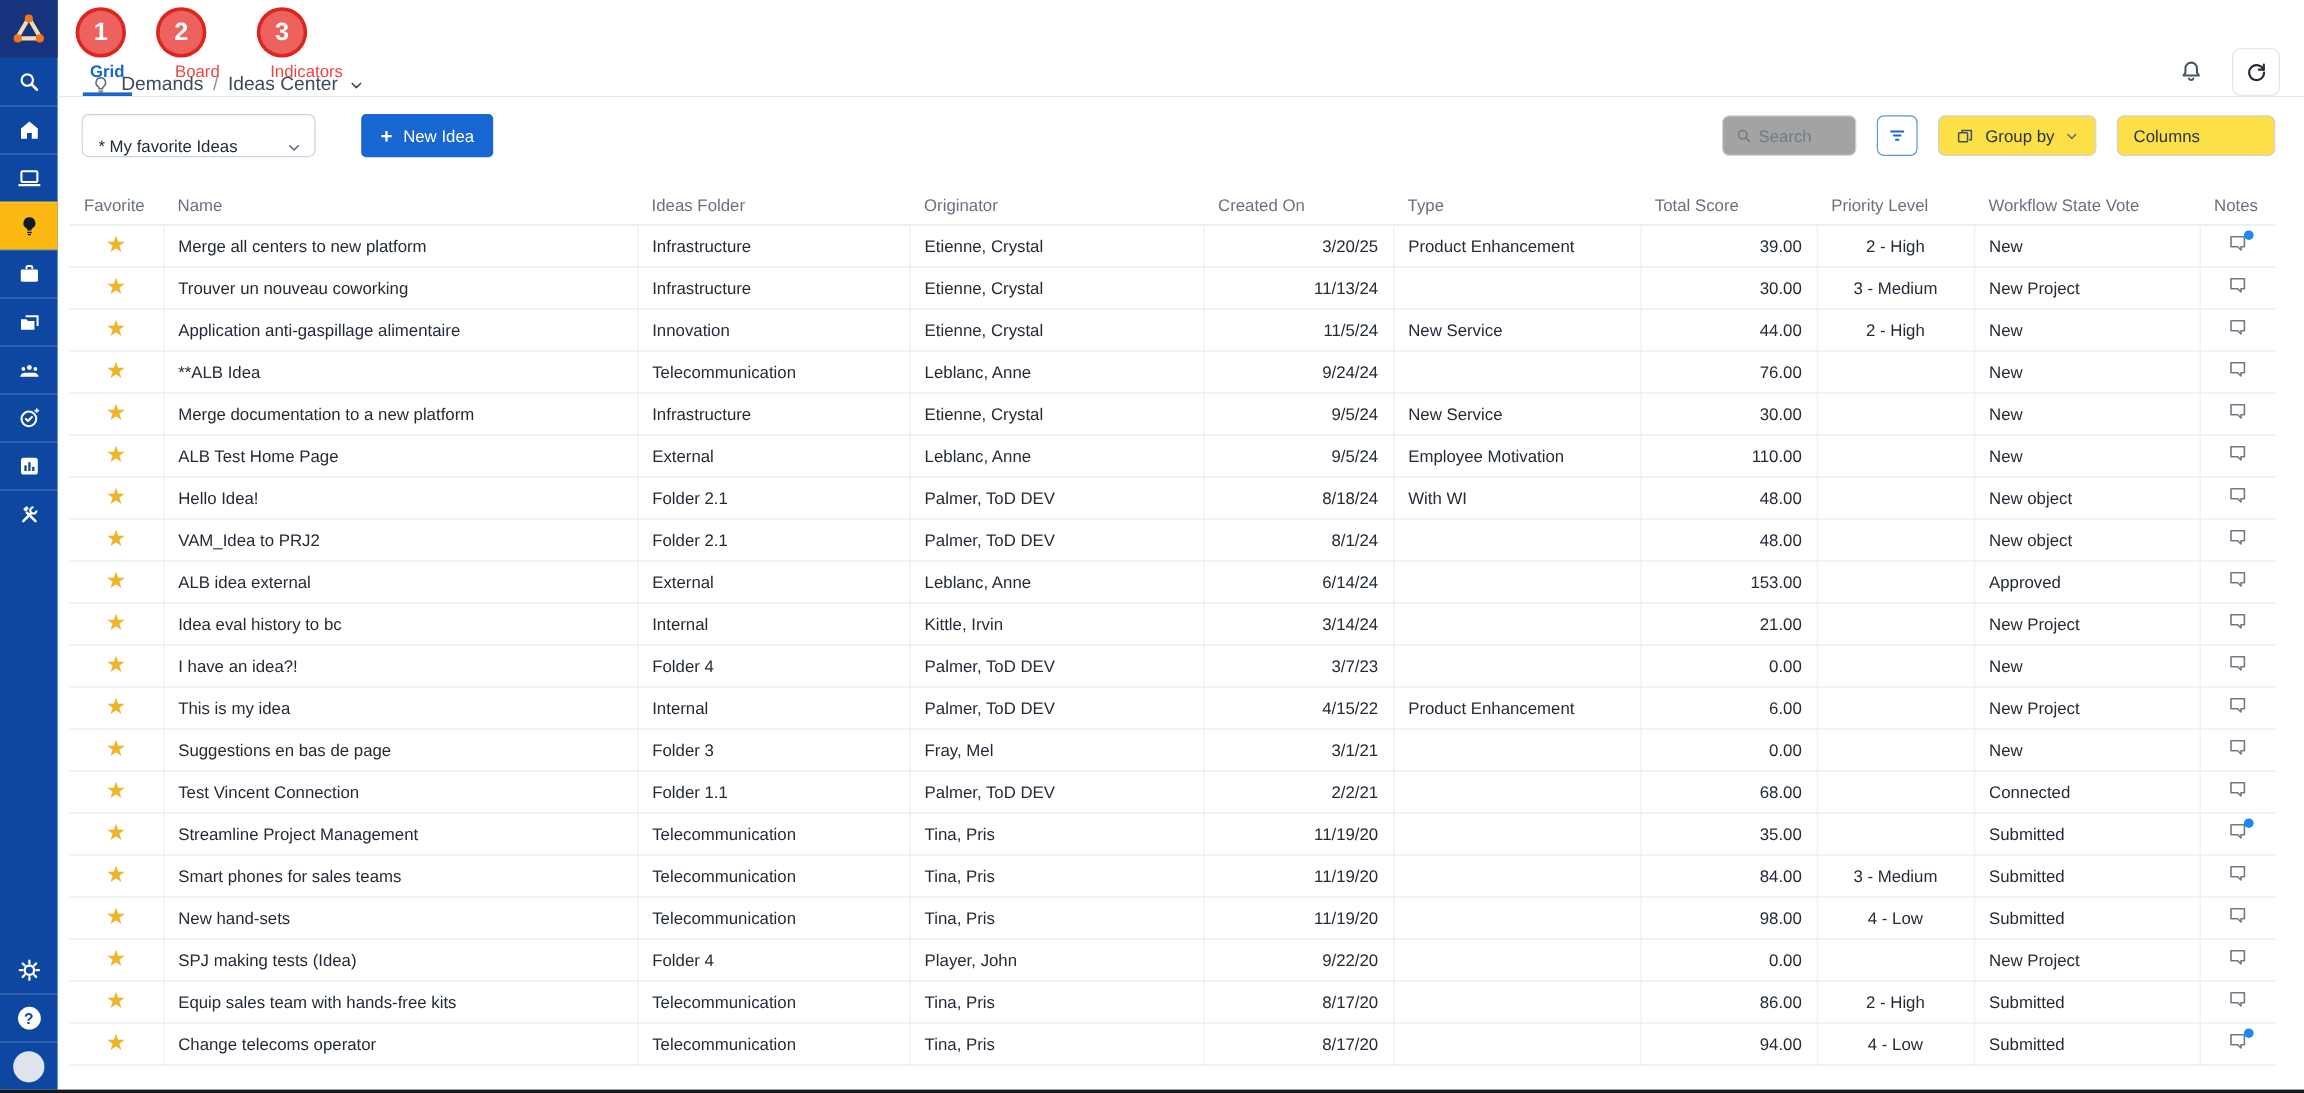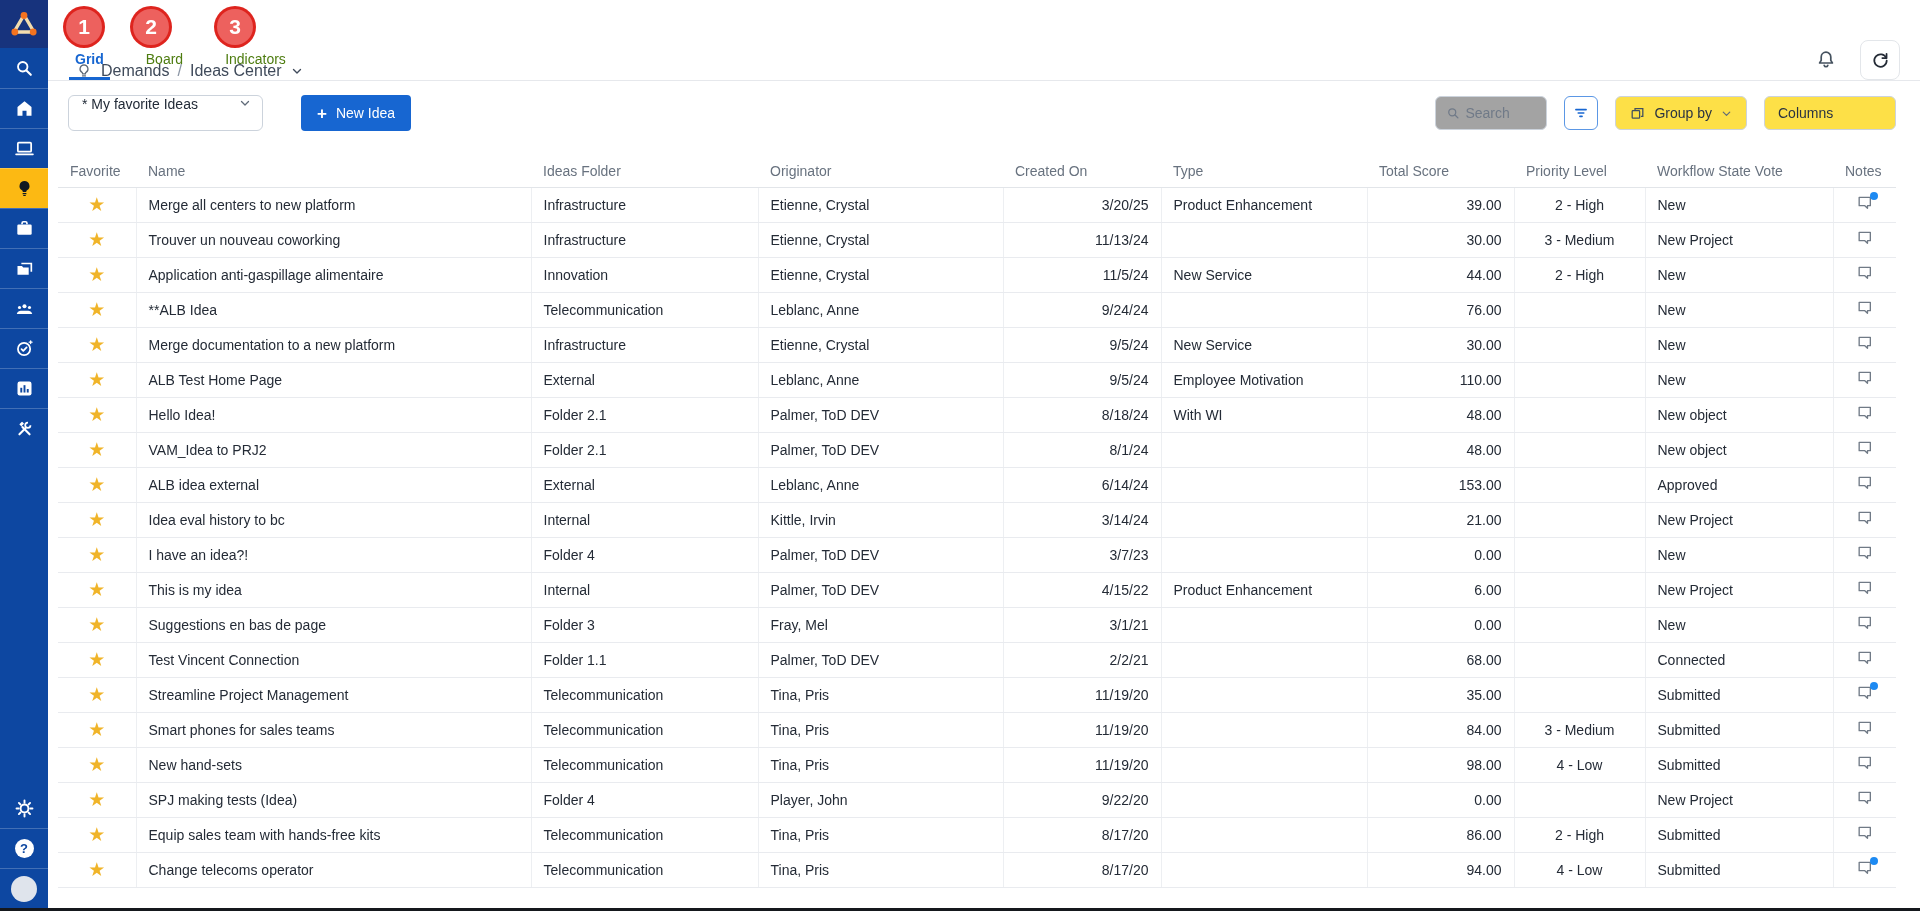--- a/index.html
+++ b/index.html
@@ -25,32 +25,32 @@
 
   .topbar { height:81px; border-bottom:1px solid #e6e8ec; position:relative; }
   .crumb-row { height:48px; display:flex; align-items:flex-end; padding:0 20px 0 27px;margin-top:32px; }
   .breadcrumb { display:flex; align-items:center; gap:8px; font-size:16px; color:#3f4a5a; }
   .breadcrumb .sep { color:#8a94a4; }
   .crumb-right { margin-left:auto; display:flex; align-items:center; gap:22px; }
   .refresh-btn { width:40px; height:40px; border:1px solid #e3e6ea; border-radius:8px; background:#fff;
     display:flex; align-items:center; justify-content:center; cursor:pointer; }
 
   .tabs { display:flex; gap:30px; padding-left:21px; position:absolute; bottom:0;align-items:flex-end; }
-  .tab { font-size:14px; color:#4d7c0f; padding:0 6px 10px 6px; border-bottom:3px solid transparent; cursor:pointer; }
+  .tab { font-size:14px; color:#ef4444; padding:0 6px 10px 6px; border-bottom:3px solid transparent; cursor:pointer; }
   .tab.active { color:#1766d1; font-weight:bold; border-bottom-color:#1766d1; }
 
   .annotation { position:absolute; width:42px; height:42px; border-radius:50%;
     background:rgba(233,62,58,.82); border:3px solid rgba(221,32,26,.92); z-index:30;
     display:flex; align-items:center; justify-content:center; color:#fff; font-size:21px; font-weight:bold; }
 
   
   .toolbar { display:flex; align-items:center; justify-content:space-between; padding:14px 24px 0 20px; }
   .tb-left { display:flex; align-items:center; gap:38px; }
   .view-select { width:195px; height:36px; border:1px solid #ccd3dc; border-radius:6px; background:#fff;
-    display:flex; align-items:flex-start; padding:0 10px 0 13px; font-size:14px; color:#222b38; cursor:pointer; }
+    display:flex; align-items:flex-end; padding:0 10px 0 13px; font-size:14px; color:#222b38; cursor:pointer; }
   .view-select .lbl { flex:1; white-space:nowrap; overflow:hidden; }
   .btn-primary { height:36px; background:#1766d1; color:#fff; border:none; border-radius:4px;
     padding:0 16px; font-size:14px; display:flex; align-items:center; gap:9px; cursor:pointer;
     font-family:inherit; }
   .btn-primary .plus { font-size:17px; font-weight:bold; line-height:1; }
   .tb-right { display:flex; align-items:center; gap:17px; }
   .search-box { width:112px; height:34px; border:1px solid #ccd3dc; border-radius:6px; background:#a3a3a3;
     display:flex; align-items:center; gap:4px; padding:0 8px 0 10px; }
   .search-box input { border:none; outline:none; width:70px; font-size:14px; color:#222b38;
     font-family:inherit; background:transparent; }

